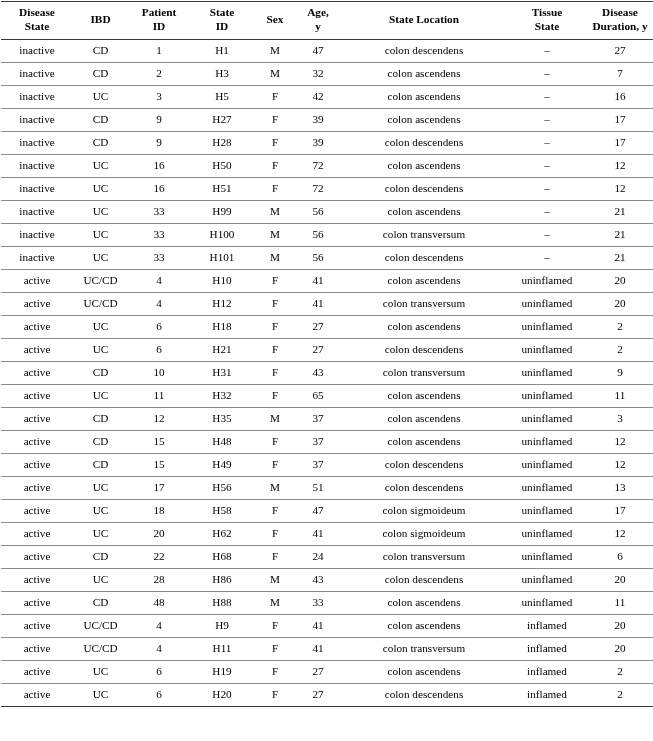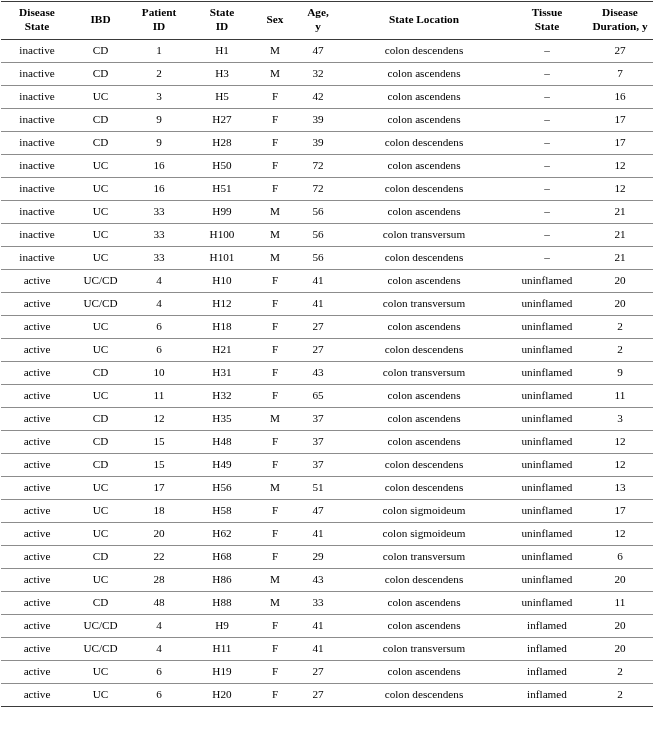--- a/index.html
+++ b/index.html
@@ -339,21 +339,21 @@
           <td>colon sigmoideum</td>
           <td class="dash">uninflamed</td>
           <td>12</td>
         </tr>
         <tr>
           <td>active</td>
           <td>CD</td>
           <td>22</td>
           <td>H68</td>
           <td>F</td>
-          <td>29</td>
+          <td>24</td>
           <td>colon transversum</td>
           <td class="dash">uninflamed</td>
           <td>6</td>
         </tr>
         <tr>
           <td>active</td>
           <td>UC</td>
           <td>28</td>
           <td>H86</td>
           <td>M</td>

